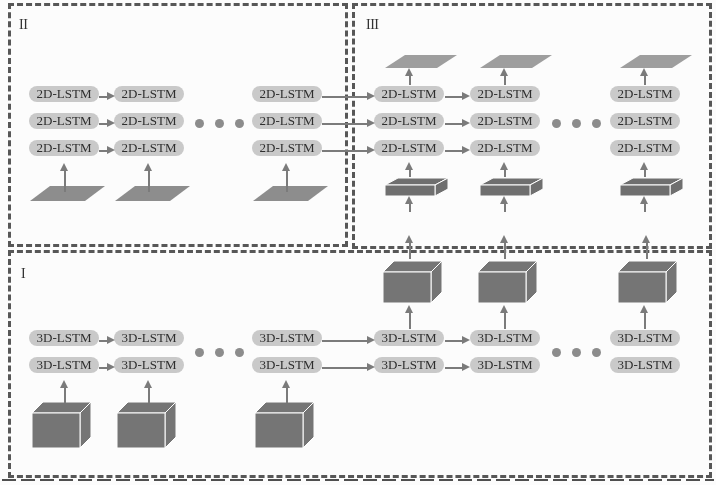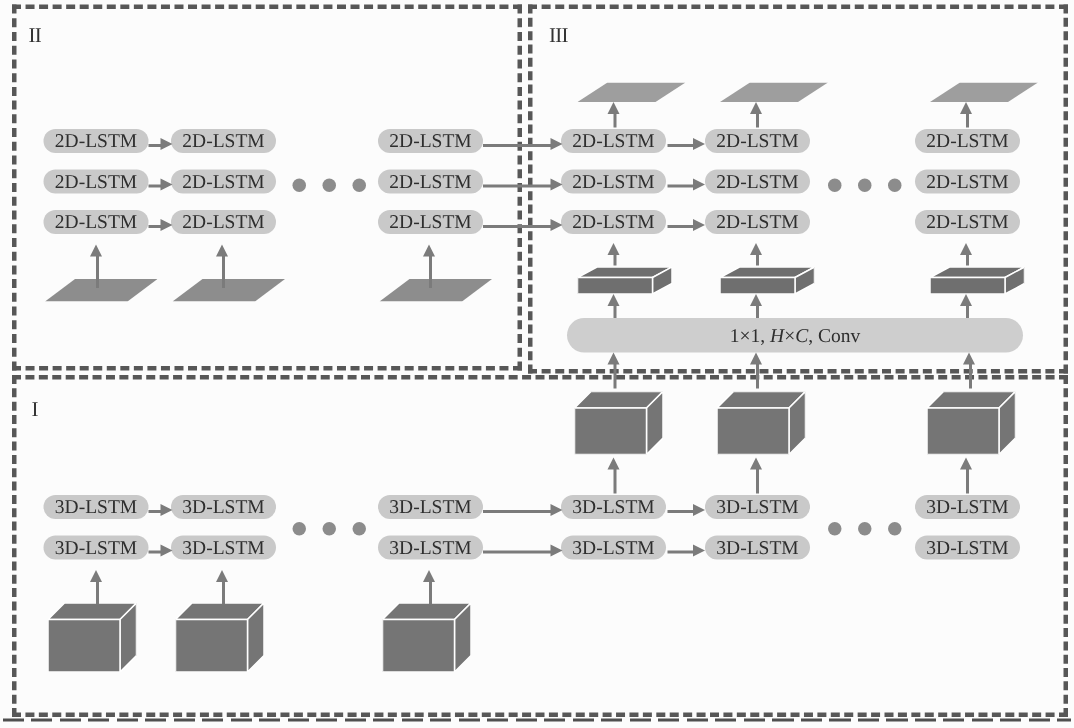--- a/index.html
+++ b/index.html
@@ -138,23 +138,20 @@
   <svg class="shape slab" style="left:620px;top:178px;" width="63" height="18">
     <polygon points="0,7 13,0 63,0 50,7" fill="currentColor" stroke="#ffffff" stroke-width="1"></polygon>
     <polygon points="50,18 50,7 63,0 63,11" fill="currentColor" stroke="#ffffff" stroke-width="1"></polygon>
     <rect x="0" y="7" width="50" height="11" fill="currentColor" stroke="#ffffff" stroke-width="1"></rect>
   </svg>
 
   <div class="va" style="left:405px;top:162px;height:15px;"></div>
   <div class="va" style="left:500px;top:162px;height:15px;"></div>
   <div class="va" style="left:640px;top:162px;height:15px;"></div>
 
-  <div class="conv">
-      <span><span>1×1, </span><span class="it">H</span><span>×</span><span class="it">C</span><span>, Conv</span></span>
-    </div>
 
   <div class="va" style="left:405px;top:196px;height:16px;"></div>
   <div class="va" style="left:500px;top:196px;height:16px;"></div>
   <div class="va" style="left:640px;top:196px;height:16px;"></div>
 
   <div class="va" style="left:405px;top:235px;height:24px;"></div>
   <div class="va" style="left:500px;top:235px;height:24px;"></div>
   <div class="va" style="left:642px;top:235px;height:24px;"></div>
 
   <div class="b" style="left:29px;top:330px;">3D-LSTM</div>

